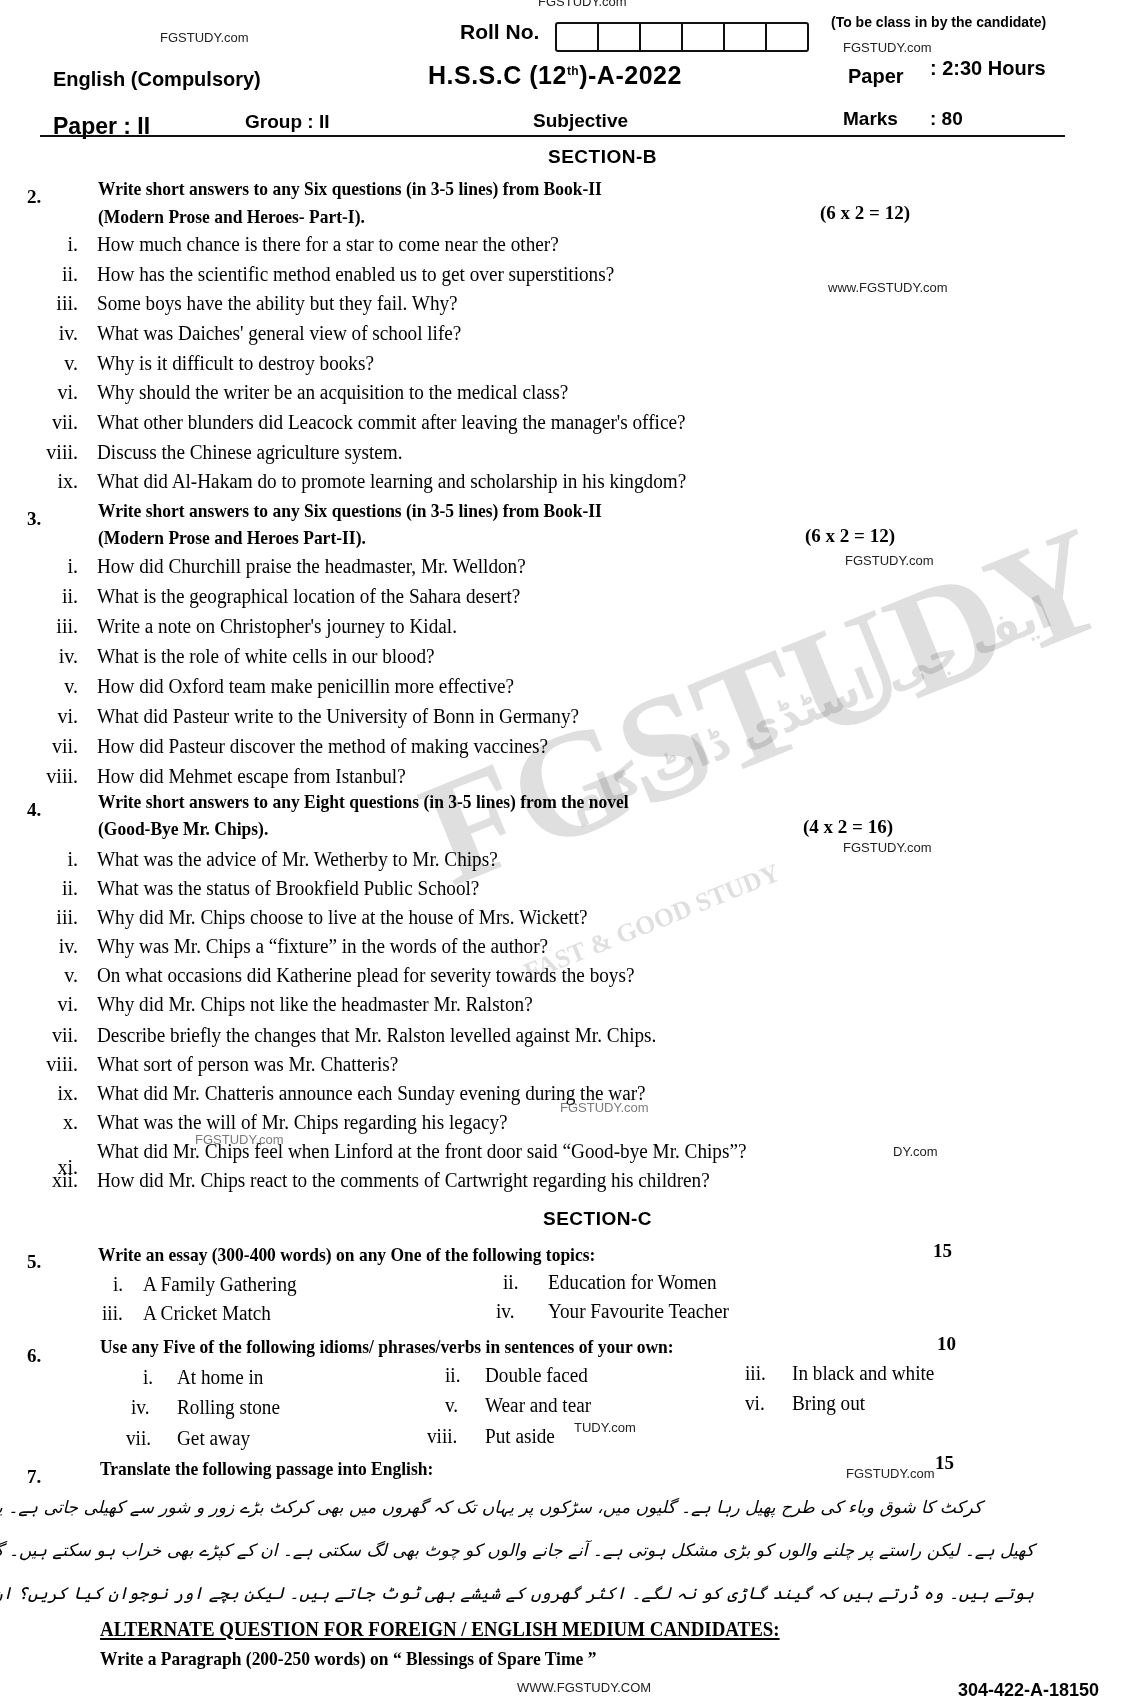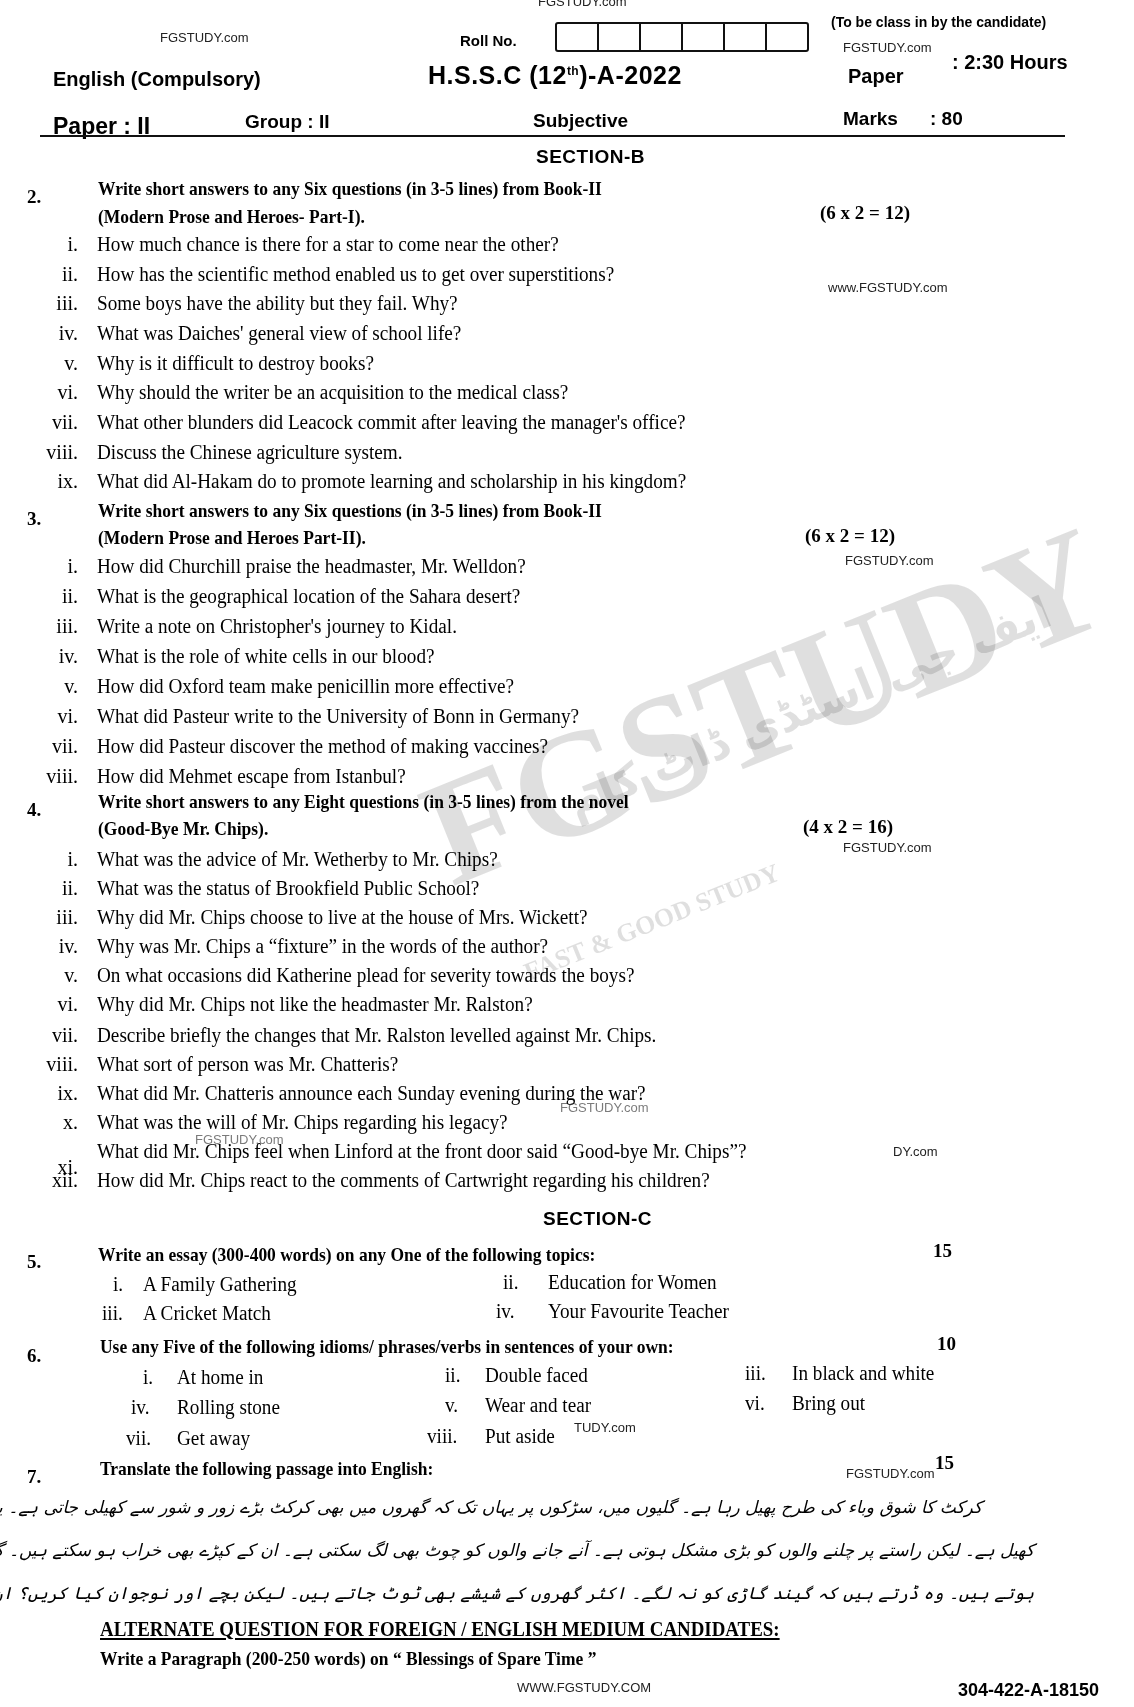--- a/index.html
+++ b/index.html
@@ -27,48 +27,48 @@
 </head>
 <body>
 
 <div class="watermark" style="left:400px; top:760px; font-size:150px; transform:rotate(-22deg); transform-origin:left top;">FGSTUDY</div>
 <div class="watermark sans" style="left:520px; top:960px; font-size:26px; transform:rotate(-22deg); transform-origin:left top;">FAST &amp; GOOD STUDY</div>
 <div class="watermark" style="left:560px; top:780px; font-size:44px; font-family:'DejaVu Sans',sans-serif; transform:rotate(-22deg); transform-origin:left top; direction:rtl;">ایف جی اسٹڈی ڈاٹ کام</div>
 
 <div class="abs wm-small" style="left:160px; top:30px;">FGSTUDY.com</div>
 <div class="abs wm-small" style="left:538px; top:-6px;">FGSTUDY.com</div>
 
-<div class="abs hdr" style="left:460px; top:32px; font-size:15px;">Roll No.</div>
+<div class="abs hdr" style="left:460px; top:20px; font-size:21px;">Roll No.</div>
 <div class="rollboxes">
   <div class="box"></div>
   <div class="box"></div>
   <div class="box"></div>
   <div class="box"></div>
   <div class="box"></div>
   <div class="box"></div>
 </div>
 <div class="abs sans" style="left:831px; top:14px; font-size:14px; font-weight:bold;">(To be class in by the candidate)</div>
 <div class="abs wm-small" style="left:843px; top:40px;">FGSTUDY.com</div>
 
 <div class="abs hdr" style="left:53px; top:68px; font-size:20px;">English (Compulsory)</div>
 <div class="abs title" style="left:428px; top:61px;">
   <span>H.S.S.C (12</span><sup style="font-size:12px;">th</sup><span>)-A-2022</span>
 </div>
 <div class="abs hdr" style="left:848px; top:65px; font-size:20px;">Paper</div>
-<div class="abs hdr" style="left:930px; top:51px; font-size:20px;margin-left:22px;">: 2:30 Hours</div>
+<div class="abs hdr" style="left:930px; top:57px; font-size:20px;">: 2:30 Hours</div>
 
 <div class="abs hdr" style="left:53px; top:113px; font-size:23px;">Paper : II</div>
 <div class="abs hdr" style="left:245px; top:111px; font-size:19px;">Group : II</div>
 <div class="abs hdr" style="left:533px; top:110px; font-size:19px;">Subjective</div>
 <div class="abs hdr" style="left:843px; top:108px; font-size:19px;">Marks</div>
 <div class="abs hdr" style="left:930px; top:108px; font-size:19px;">: 80</div>
 
 <div class="rule" style="left:40px; top:135px; width:1025px;"></div>
 
-<div class="abs section" style="left:536px; top:146px;">SECTION-B</div>
+<div class="abs section" style="left:548px; top:146px;">SECTION-B</div>
 
 <div class="abs qnum" style="left:27px; top:186px;">2.</div>
 <div class="abs qhead" style="left:98px; top:178px;">Write short answers to any Six questions (in 3-5 lines) from Book-II</div>
 <div class="abs qhead" style="left:98px; top:206px;">(Modern Prose and Heroes- Part-I).</div>
 <div class="abs marks" style="left:820px; top:202px;">(6 x 2 = 12)</div>
 <div class="abs wm-small" style="left:828px; top:280px;">www.FGSTUDY.com</div>
 
 <div>
   <div class="abs roman" style="left:28px; top:233px;">i.</div>
   <div class="abs item" style="left:97px; top:233px;">How much chance is there for a star to come near the other?</div>

